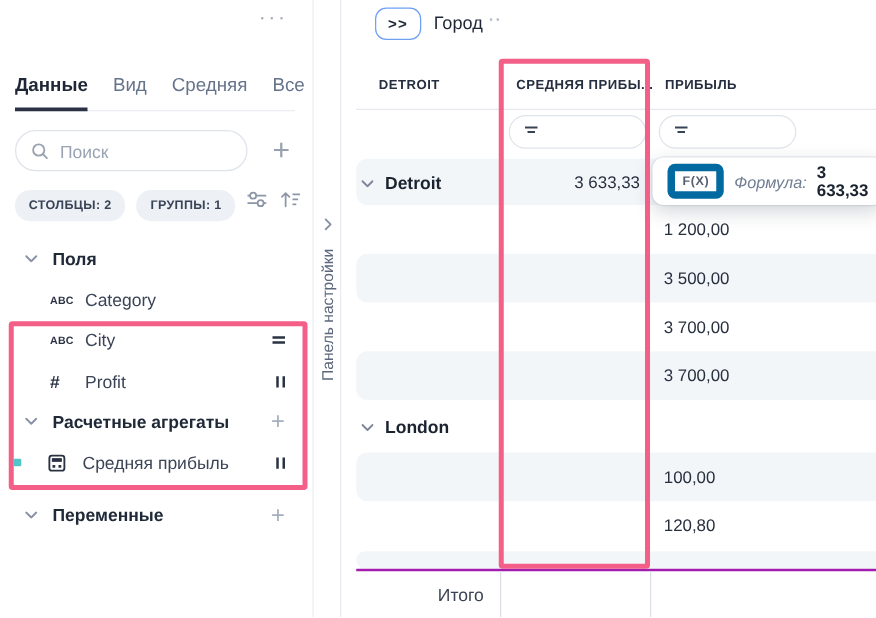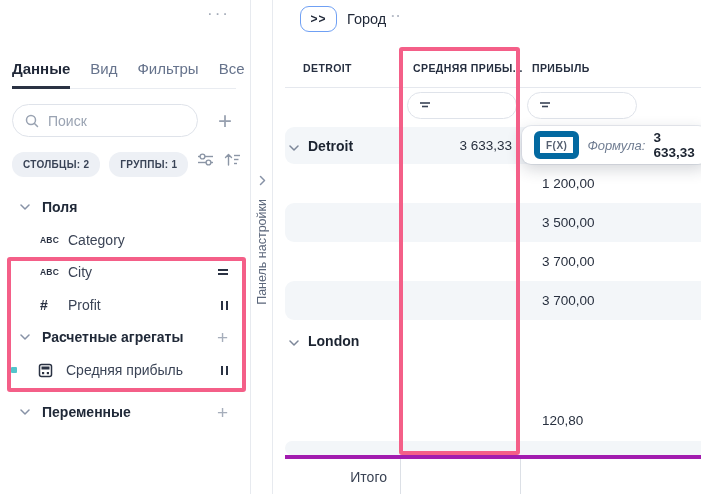--- a/index.html
+++ b/index.html
@@ -52,23 +52,23 @@
   .col-head { position:absolute; top:62px; font-size:10.5px; font-weight:700; color:#262f40; letter-spacing:0.4px; }
   .head-divider { position:absolute; left:285px; right:0; top:87px; height:1px; background:#e5e8ee; }
 
   .filter-input { position:absolute; top:92px; width:110px; height:27px; border:1px solid #dfe3ea; border-radius:14px; background:#fff; display:flex; align-items:center; padding-left:11px; cursor:text; }
 
   .t-row { position:absolute; left:285px; right:0; display:flex; align-items:center; }
   .t-row.shaded { background:#f3f6f9; border-radius:9px 0 0 9px; }
   .cell-group { width:115px; display:flex; align-items:center; gap:9px; padding-left:4px; cursor:pointer; }
   .grp-label { font-size:14px; font-weight:700; color:#1b2330; }
   .cell-avg { width:120px; text-align:right; padding-right:8px; font-size:13.5px; color:#28303f; }
-  .cell-profit { flex:1; padding-left:22px; font-size:13.5px; color:#28303f; }
-
-  .t-footer { position:absolute; left:285px; right:0; top:455px; height:39px; background:#fff; border-top:4px solid #a21caf; display:flex; align-items:center; }
+  .cell-profit { flex:1; padding-left:11px; font-size:13.5px; color:#28303f; }
+
+  .t-footer { position:absolute; left:285px; right:0; top:455px; height:39px; background:#fff; border-top:2px solid #a21caf; display:flex; align-items:center; }
   .t-footer .vline { position:absolute; top:0; bottom:0; width:1px; background:#dce0e6; }
   .footer-label { width:115px; text-align:right; padding-right:13px; font-size:14px; color:#3a4354; }
 
   .tooltip { position:absolute; left:522px; top:126px; height:38px; min-width:175px; background:#fff; border-radius:9px; box-shadow:0 5px 16px rgba(30,40,60,0.20), 0 0 0 1px rgba(225,229,236,0.7); display:flex; align-items:center; gap:8px; padding:0 12px; z-index:6; }
   .fx-badge { border:6px solid #0369a1; border-radius:6px; font-size:10px; font-weight:600; color:#555f70; padding:2.5px 6px; letter-spacing:0.5px; }
   .tt-label { font-size:13px; color:#707d92;font-style:italic; }
   .tt-value { font-size:13.5px; font-weight:700; color:#1b2330; }
 
   .hl { position:absolute; border:4px solid #f45f88; border-radius:3px; pointer-events:none; z-index:10; }
   .hl-sidebar { left:7px; top:257px; width:239px; height:135px; }
@@ -78,21 +78,21 @@
 <body>
 
 <div class="screen">
 
   <div class="sidebar">
     <div class="more-dots">···</div>
 
     <div class="tabs">
       <div class="tab active">Данные</div>
       <div class="tab">Вид</div>
-      <div class="tab">Фильтры</div>
+      <div class="tab">Средняя</div>
       <div class="tab">Все</div>
     </div>
 
     <div class="search-row">
       <div class="search-box">
         <span style="display:flex;">
           <svg width="14" height="14" viewBox="0 0 14 14">
               <circle cx="6" cy="6" r="4.5" fill="none" stroke="#9aa3b2" stroke-width="1.5"></circle>
               <line x1="9.5" y1="9.5" x2="12.5" y2="12.5" stroke="#9aa3b2" stroke-width="1.5" stroke-linecap="round"></line>
             </svg>
@@ -273,20 +273,25 @@
     <div class="cell-group">
       <span><svg width="10" height="6" viewBox="0 0 10 6">
             <path d="M1 1 L5 5 L9 1" fill="none" stroke="#7d8799" stroke-width="1.5" stroke-linecap="round" stroke-linejoin="round"></path>
           </svg></span>
       <span class="grp-label">London</span>
     </div>
     <div class="cell-avg"></div>
     <div class="cell-profit"></div>
   </div>
 
+  <div class="t-row shaded" style="top:362px; height:39px;">
+    <div class="cell-group"></div>
+    <div class="cell-avg"></div>
+    <div class="cell-profit">100,00</div>
+  </div>
 
   <div class="t-row" style="top:401px; height:39px;">
     <div class="cell-group"></div>
     <div class="cell-avg"></div>
     <div class="cell-profit">120,80</div>
   </div>
 
   <div class="t-row shaded" style="top:441px; height:14px;"></div>
 
   <div class="t-footer">

